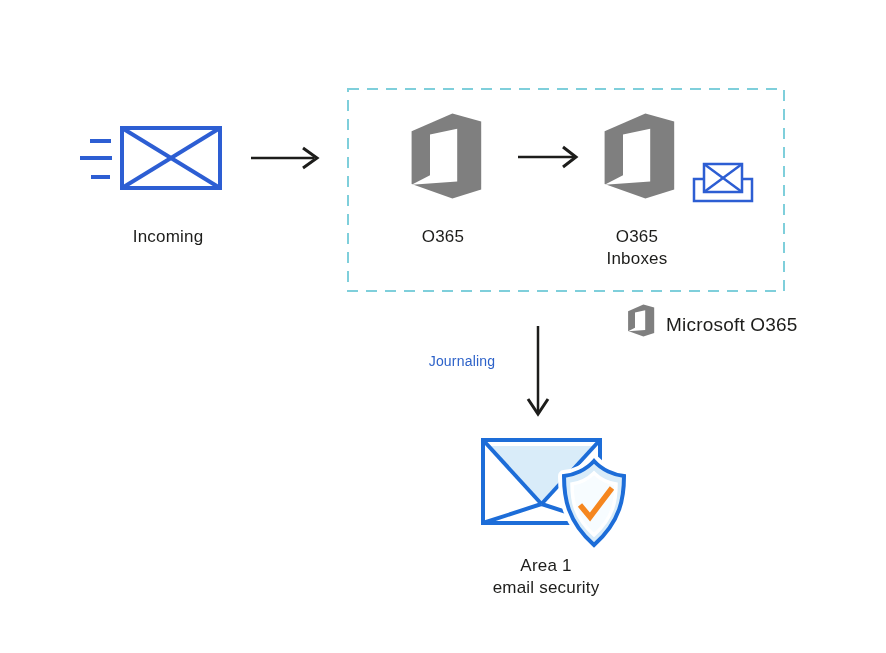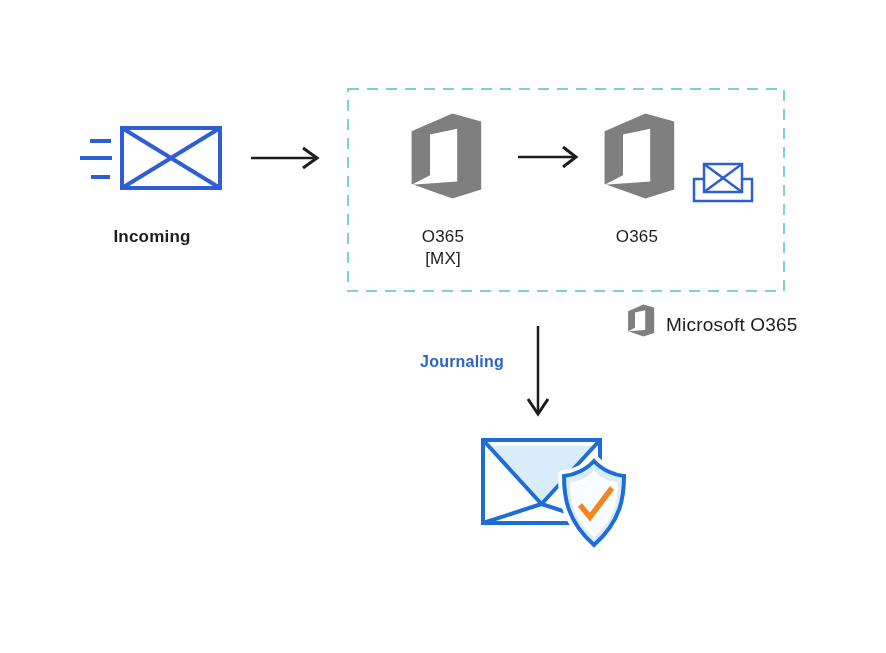--- a/index.html
+++ b/index.html
@@ -10,21 +10,21 @@
   .layer{position:absolute;left:0;top:0;}
   .label{
     position:absolute;text-align:center;color:var(--ink);
     font-size:17px;line-height:22px;letter-spacing:0.2px;
   }
   .label .ln{display:block;}
   .legend-label{
     position:absolute;font-size:19px;color:var(--ink);letter-spacing:0.2px;
   }
   .journaling{
-    position:absolute;font-size:16px;font-weight:700;color:var(--journaling-blue);
+    position:absolute;font-size:14px;font-weight:400;color:var(--journaling-blue);
     text-align:center;letter-spacing:0.2px;
   }
   
   .blue-stroke{stroke:var(--envelope-blue);fill:none;}
   .blue-stroke-fill{stroke:var(--envelope-blue);fill:#ffffff;}
   .gray-fill{fill:var(--office-gray);}
   .white-fill{fill:#ffffff;}
   .teal-dash{stroke:var(--dashed-teal);fill:none;}
   .ink-stroke{stroke:var(--ink);fill:none;}
   .a1-stroke{stroke:var(--area1-stroke);fill:none;}
@@ -109,31 +109,35 @@
 
       <g>
         <path class="shield-buffer" stroke-width="12" stroke-linejoin="round" d="M594 461 C586 470 574 475 564 476 C564 497 567 521 594 545 C621 521 624 497 624 476 C614 475 602 470 594 461 Z"></path>
         <path class="shield-body" stroke-width="4" d="M594 461 C586 470 574 475 564 476 C564 497 567 521 594 545 C621 521 624 497 624 476 C614 475 602 470 594 461 Z"></path>
         <path class="shield-inner" stroke-width="3.5" d="M594 473 C588 479 579 483 572 484 C572 500 574 517 594 535 C614 517 616 500 616 484 C609 483 600 479 594 473 Z"></path>
         <polyline class="check" stroke-width="5.5" points="580,505 590,517 612,488"></polyline>
       </g>
     </g>
   </svg>
 
-  <div class="label" style="left:92px;top:226px;width:120px;font-weight:bold;">
+  <div class="label" style="left:108px;top:226px;width:120px;">
     <span class="ln">Incoming</span>
   </div>
 
   <div class="label" style="left:383px;top:226px;width:120px;">
     <span class="ln">O365</span>
-    <span class="ln">[MX]</span>
   </div>
 
   <div class="label" style="left:577px;top:226px;width:120px;">
     <span class="ln">O365</span>
+    <span class="ln">Inboxes</span>
   </div>
 
   <div class="legend-label" style="left:666px;top:314px;">Microsoft O365</div>
 
   <div class="journaling" style="left:402px;top:353px;width:120px;">Journaling</div>
 
+  <div class="label" style="left:486px;top:555px;width:120px;">
+    <span class="ln">Area 1</span>
+    <span class="ln">email security</span>
+  </div>
 
 </div>
 
 </body></html>

